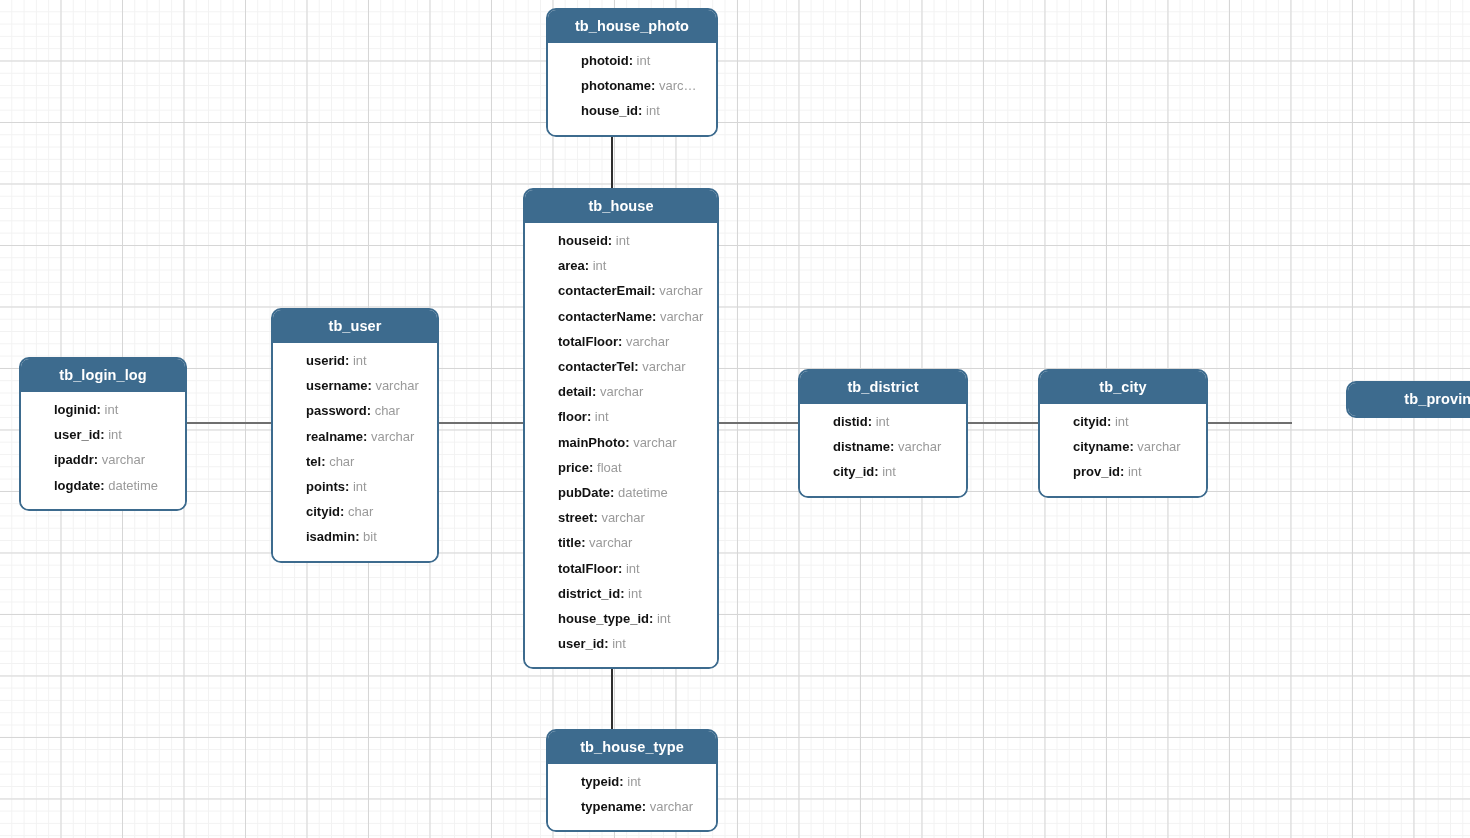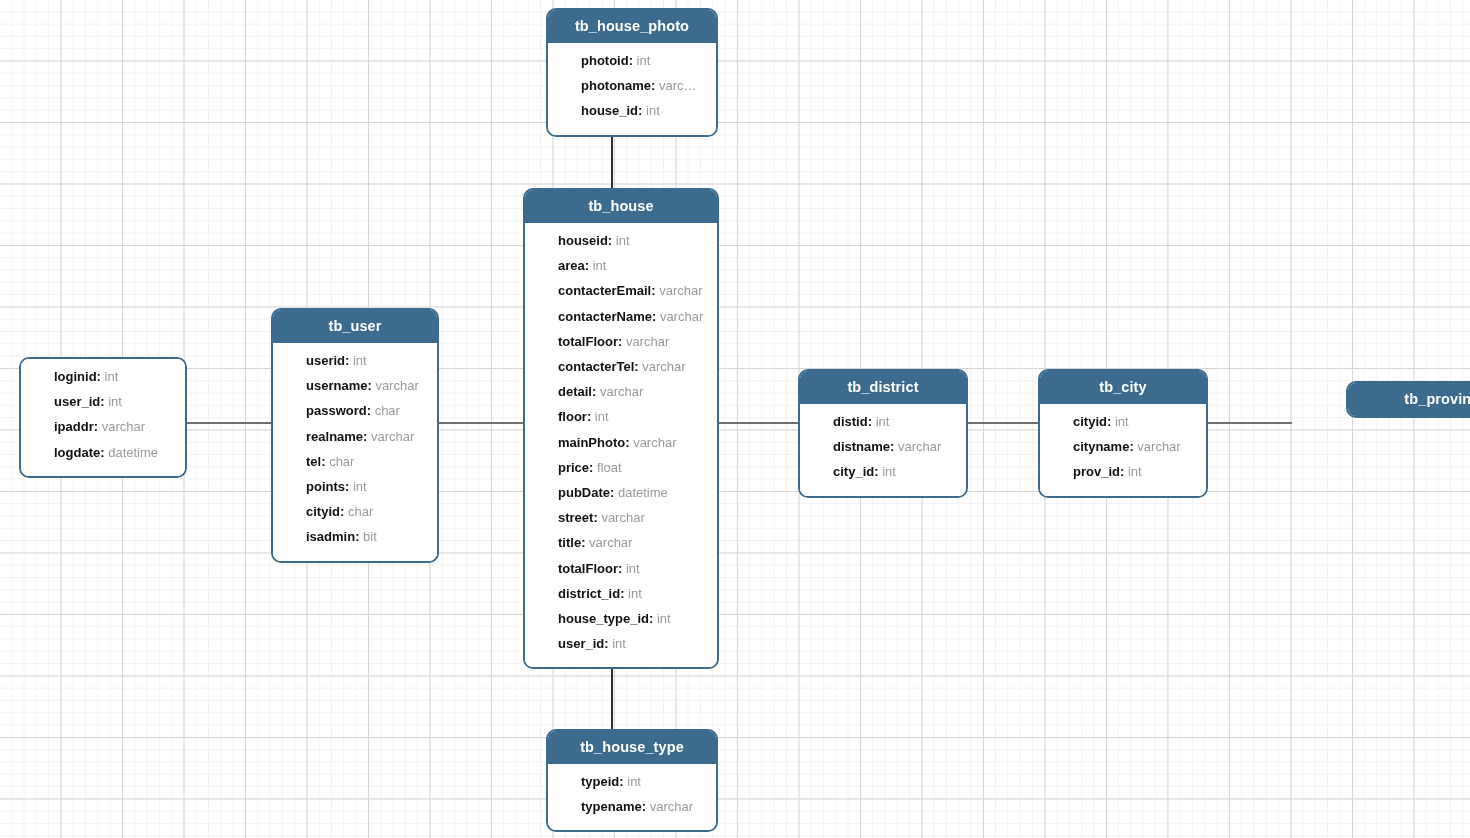--- a/index.html
+++ b/index.html
@@ -135,20 +135,21 @@
       <div class="field-row"><span class="field-name">password</span><span class="colon">: </span><span class="field-type">char</span></div>
       <div class="field-row"><span class="field-name">realname</span><span class="colon">: </span><span class="field-type">varchar</span></div>
       <div class="field-row"><span class="field-name">tel</span><span class="colon">: </span><span class="field-type">char</span></div>
       <div class="field-row"><span class="field-name">points</span><span class="colon">: </span><span class="field-type">int</span></div>
       <div class="field-row"><span class="field-name">cityid</span><span class="colon">: </span><span class="field-type">char</span></div>
       <div class="field-row"><span class="field-name">isadmin</span><span class="colon">: </span><span class="field-type">bit</span></div>
     </div>
   </div>
 
   <div class="table-box" style="left:19px; top:357px; width:168px;">
+    <div class="table-header">tb_login_log</div>
     <div class="table-body">
       <div class="field-row"><span class="field-name">loginid</span><span class="colon">: </span><span class="field-type">int</span></div>
       <div class="field-row"><span class="field-name">user_id</span><span class="colon">: </span><span class="field-type">int</span></div>
       <div class="field-row"><span class="field-name">ipaddr</span><span class="colon">: </span><span class="field-type">varchar</span></div>
       <div class="field-row"><span class="field-name">logdate</span><span class="colon">: </span><span class="field-type">datetime</span></div>
     </div>
   </div>
 
   <div class="table-box" style="left:1038px; top:369px; width:170px;">
     <div class="table-header">tb_city</div>

